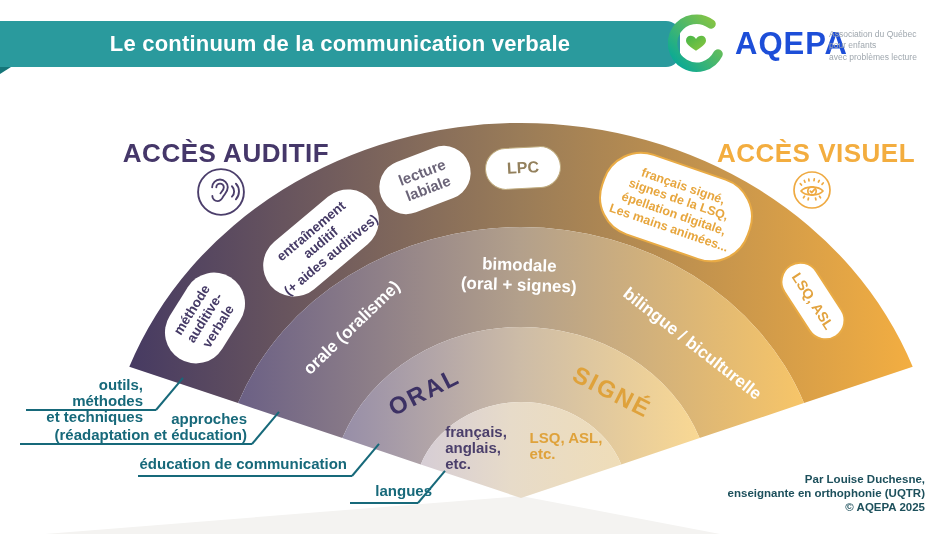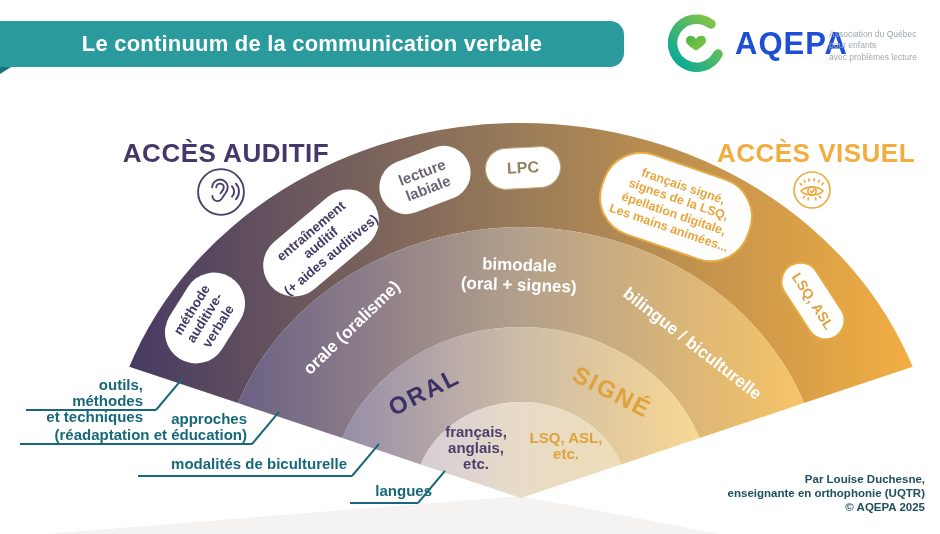--- a/index.html
+++ b/index.html
@@ -4,21 +4,21 @@
 <style>
   html,body{margin:0;padding:0;background:#fff;}
   #canvas{
     position:relative;width:940px;height:534px;overflow:hidden;background:#ffffff;
     font-family:"Liberation Sans",sans-serif;
   }
   .abs{position:absolute;}
   .ml{white-space:pre-line;}
   .ctr{transform:translate(-50%,-50%);}
   
-  .banner{left:0;top:21px;width:624px;height:46px;background:#2a9a9d;
+  .banner{left:0;top:21px;width:680px;height:46px;background:#2a9a9d;
     border-radius:0 14px 14px 0;display:flex;align-items:center;justify-content:center;}
   .banner-title{color:#ffffff;font-weight:bold;font-size:22px;letter-spacing:.2px;}
   .banner-fold{left:0;top:67px;width:11px;height:7px;background:#157679;
     clip-path:polygon(0 0,100% 0,0 100%);}
   
   .wordmark{left:735px;top:26px;font-size:31px;font-weight:bold;color:#1d4ed8;letter-spacing:1px;}
   .tagline{left:829px;top:29px;font-size:8.5px;color:#9fa7ae;line-height:1.35;}
   
   .acces{font-weight:bold;font-size:26px;letter-spacing:.5px;white-space:nowrap;}
   .acces-aud{left:226px;top:153px;color:#453769;}
@@ -34,21 +34,21 @@
   .pill-lsqasl{left:813px;top:301px;width:82px;height:36px;transform:translate(-50%,-50%) rotate(57deg);font-size:14px;color:#e2a33f;border:2px solid #e9ab45;}
   
   .bandtxt{font-weight:bold;color:#ffffff;text-align:center;white-space:nowrap;}
   .t-orale{left:352px;top:328px;font-size:17px;transform:translate(-50%,-50%) rotate(-44deg);}
   .t-bimodale{left:519px;top:276px;font-size:17px;line-height:1.2;transform:translate(-50%,-50%) rotate(2deg);white-space:pre-line;}
   .t-bilingue{left:692px;top:344px;font-size:17px;transform:translate(-50%,-50%) rotate(38deg);}
   .t-oral{left:424px;top:392px;font-size:24px;letter-spacing:2px;color:#3c3164;transform:translate(-50%,-50%) rotate(-27deg);}
   .t-signe{left:612px;top:392px;font-size:24px;letter-spacing:2px;color:#dfa23b;transform:translate(-50%,-50%) rotate(27deg);}
   .t-langues-oral{left:476px;top:448px;font-size:15px;color:#4b3f6b;line-height:1.05;}
   .t-langues-signe{left:566px;top:446px;font-size:15px;color:#dfa23b;line-height:1.05;}
-  .langtxt{font-weight:bold;text-align:center;}
+  .langtxt{font-weight:bold;}
   
   .axis{color:#17697a;font-weight:bold;font-size:15px;line-height:1.06;text-align:right;margin-left:37px;}
   .rule{height:2px;background:#17697a;}
   .diag{width:42px;height:2px;background:#17697a;transform-origin:0 50%;transform:rotate(-50deg);}
   
   .credits{right:15px;top:473px;text-align:right;font-size:11.5px;font-weight:bold;color:#1d505c;line-height:1.2;}
 </style>
 </head>
 <body>
 
@@ -166,21 +166,21 @@
   <div class="abs axis ml" style="right:797px;top:377px;">outils, méthodes
 et techniques</div>
   <div class="abs rule" style="left:26px;top:409px;width:130px;"></div>
   <div class="abs diag" style="left:156px;top:409px;"></div>
 
   <div class="abs axis ml" style="right:693px;top:411px;">approches
 (réadaptation et éducation)</div>
   <div class="abs rule" style="left:20px;top:443px;width:232px;"></div>
   <div class="abs diag" style="left:252px;top:443px;"></div>
 
-  <div class="abs axis" style="right:593px;top:456px;">modalités de biculturelle</div>
+  <div class="abs axis" style="right:593px;top:456px;">éducation de communication</div>
   <div class="abs rule" style="left:138px;top:475px;width:214px;"></div>
   <div class="abs diag" style="left:352px;top:475px;"></div>
 
   <div class="abs axis" style="right:508px;top:483px;">langues</div>
   <div class="abs rule" style="left:350px;top:502px;width:68px;"></div>
   <div class="abs diag" style="left:418px;top:502px;"></div>
 
   <div class="abs credits ml">Par Louise Duchesne,
 enseignante en orthophonie (UQTR)
 © AQEPA 2025</div>

